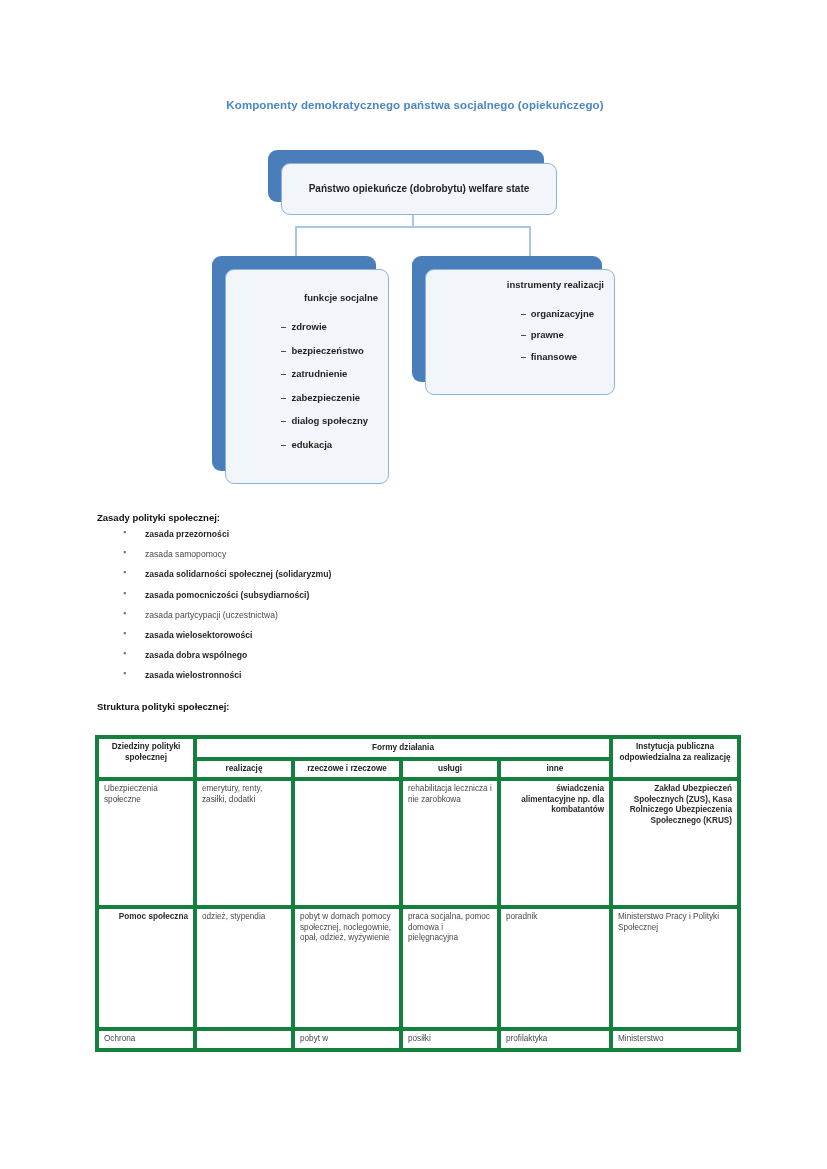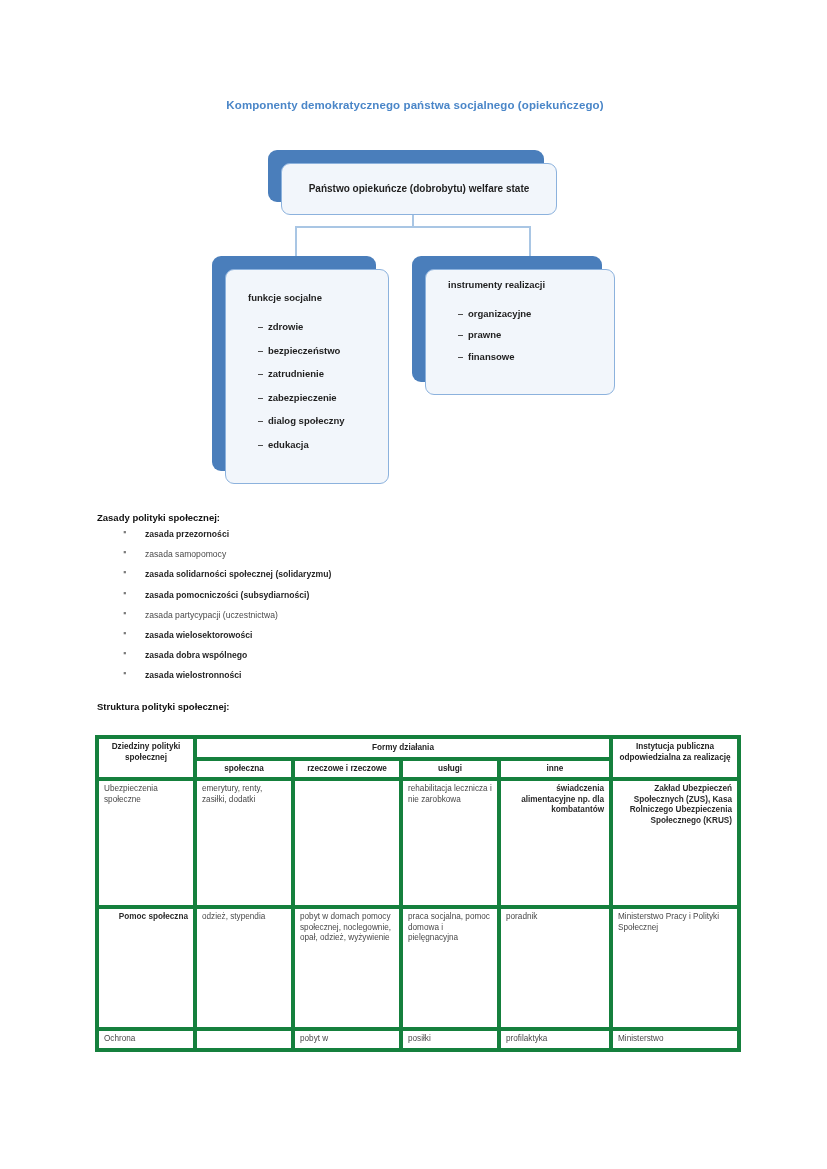--- a/index.html
+++ b/index.html
@@ -64,20 +64,21 @@
     top: 13px;
     width: 100%;
     height: 100%;
     background: #f2f6fb;
     border: 1px solid #8cb2dd;
     border-radius: 9px;
     box-sizing: border-box;
     display: flex;
     flex-direction: column;
     justify-content: center;
+    align-items: flex-end;
   }
 
   
   #node-root { left: 268px; top: 16px; width: 276px; height: 52px; }
   #node-root .face {
     align-items: center;
     justify-content: center;
     text-align: center;
     padding: 4px 14px;
   }
@@ -316,21 +317,21 @@
           <col class="col-5">
           <col class="col-6">
       </colgroup>
       <thead>
         <tr>
           <th rowspan="2">Dziedziny polityki społecznej</th>
           <th colspan="4" class="span-forms">Formy działania</th>
           <th rowspan="2">Instytucja publiczna odpowiedzialna za realizację</th>
         </tr>
         <tr>
-          <th>społeczna</th>
+          <th>realizację</th>
           <th>rzeczowe i rzeczowe</th>
           <th>usługi</th>
           <th>inne</th>
         </tr>
       </thead>
       <tbody>
         <tr class="row-tall">
           <td class="mid">Ubezpieczenia społeczne</td>
           <td class="mid">emerytury, renty, zasiłki, dodatki</td>
           <td class="mid"></td>

